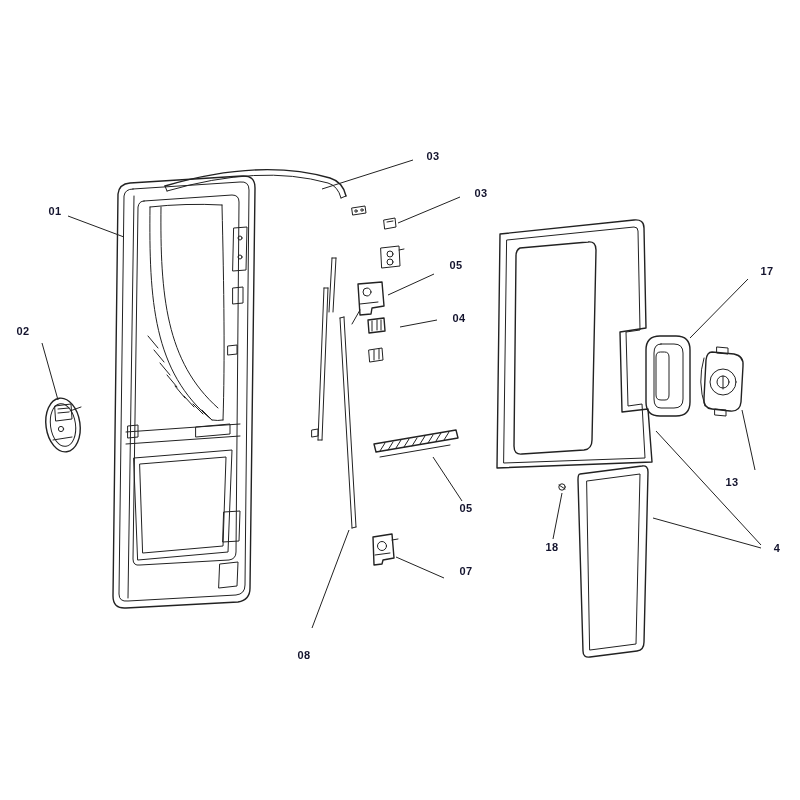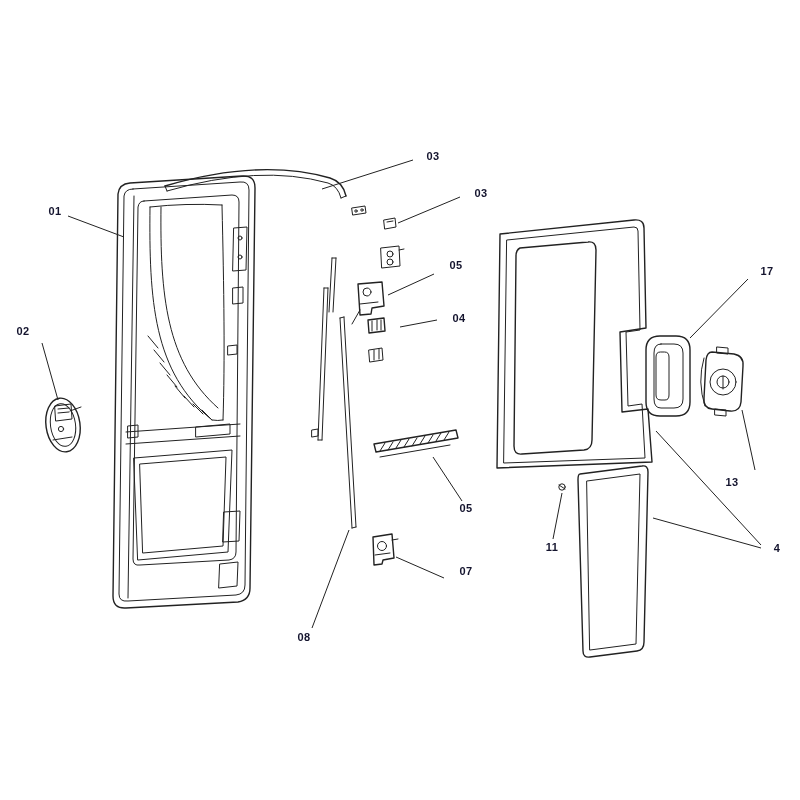--- a/index.html
+++ b/index.html
@@ -203,20 +203,20 @@
     </g>
   </svg>
 
   <div class="part-label" style="left:55px;top:211px">01</div>
   <div class="part-label" style="left:23px;top:331px">02</div>
   <div class="part-label" style="left:433px;top:156px">03</div>
   <div class="part-label" style="left:481px;top:193px">03</div>
   <div class="part-label" style="left:456px;top:265px">05</div>
   <div class="part-label" style="left:459px;top:318px">04</div>
   <div class="part-label" style="left:466px;top:571px">07</div>
-  <div class="part-label" style="left:304px;top:637px">08</div>
+  <div class="part-label" style="left:304px;top:655px">08</div>
   <div class="part-label" style="left:466px;top:508px">05</div>
   <div class="part-label" style="left:777px;top:548px">4</div>
-  <div class="part-label" style="left:552px;top:547px">11</div>
+  <div class="part-label" style="left:552px;top:547px">18</div>
   <div class="part-label" style="left:767px;top:271px">17</div>
   <div class="part-label" style="left:732px;top:482px">13</div>
 
 </div>
 
 </body></html>

